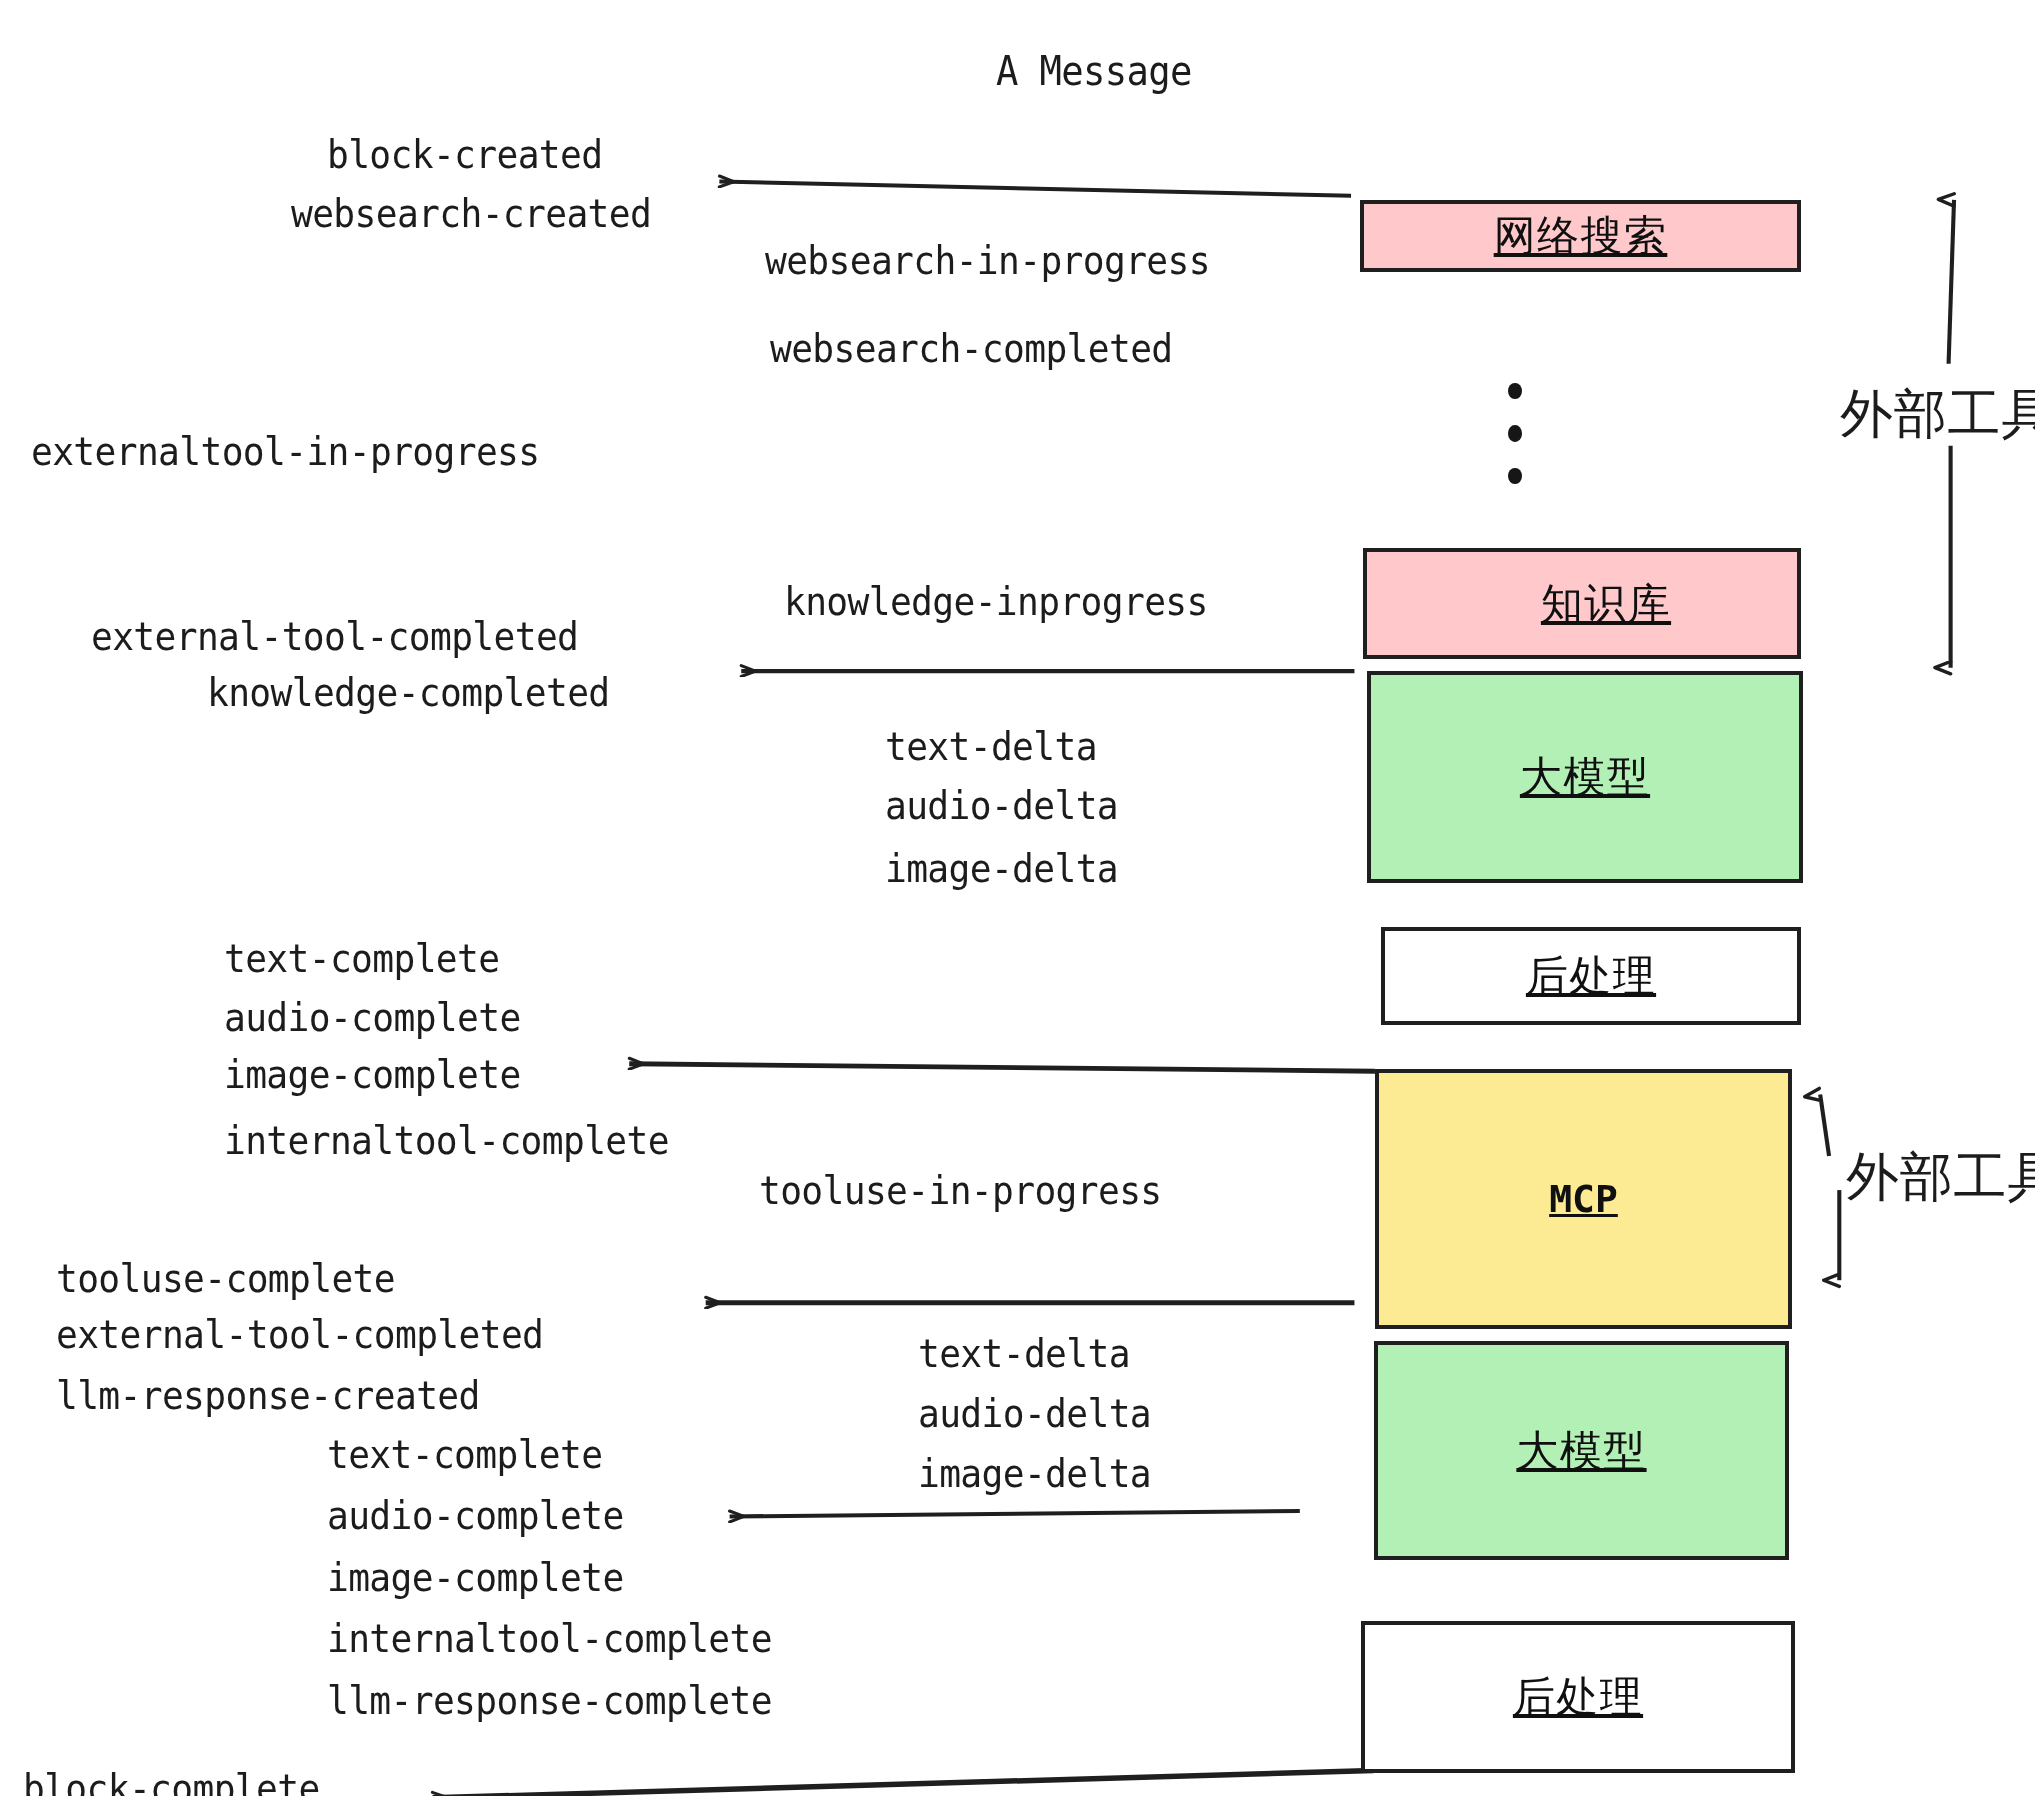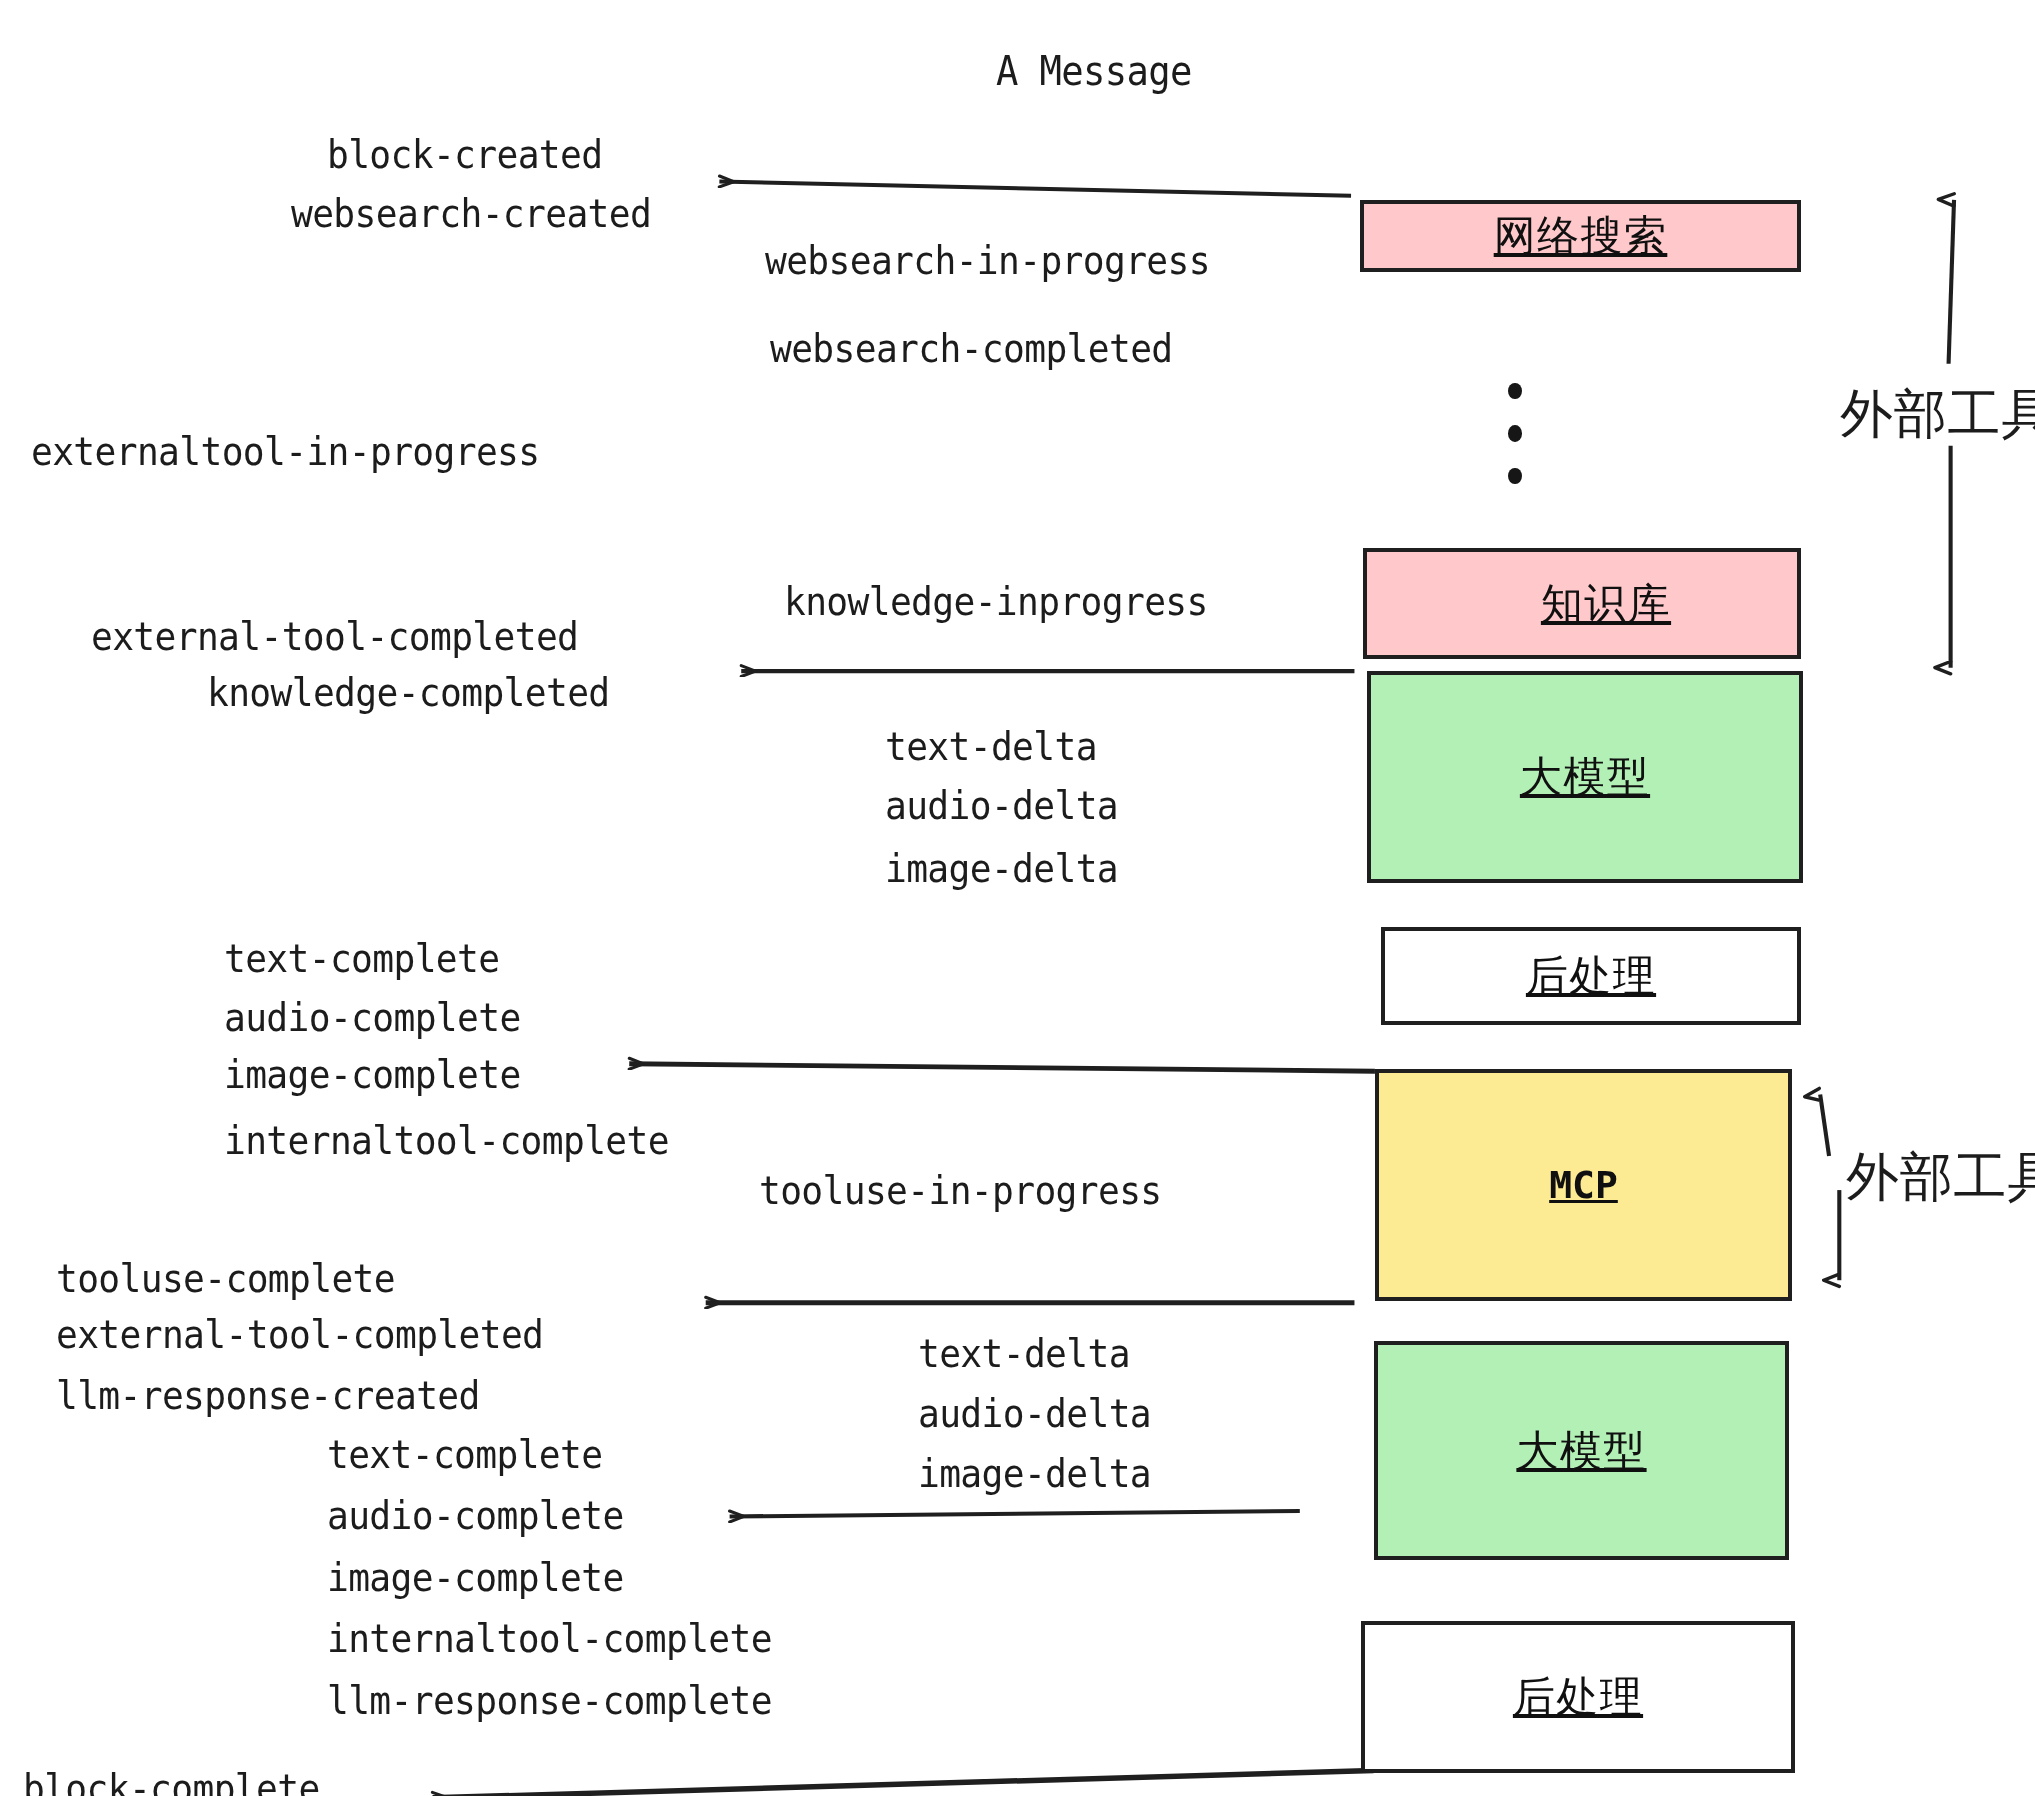--- a/index.html
+++ b/index.html
@@ -125,21 +125,21 @@
   </div>
 
   <div class="box" style="left:1351px;top:635px;width:436px;height:212px;background:#B2F0B6;">
     <span>大模型</span>
   </div>
 
   <div class="box" style="left:1365px;top:891px;width:420px;height:98px;background:#FFFFFF;">
     <span>后处理</span>
   </div>
 
-  <div class="box mono" style="left:1359px;top:1033px;width:417px;height:232px;background:#FCEB92;">
+  <div class="box mono" style="left:1359px;top:1033px;width:417px;height:260px;background:#FCEB92;">
     <span>MCP</span>
   </div>
 
   <div class="box" style="left:1358px;top:1305px;width:415px;height:219px;background:#B2F0B6;">
     <span>大模型</span>
   </div>
 
   <div class="box" style="left:1345px;top:1585px;width:434px;height:152px;background:#FFFFFF;">
     <span>后处理</span>
   </div>

